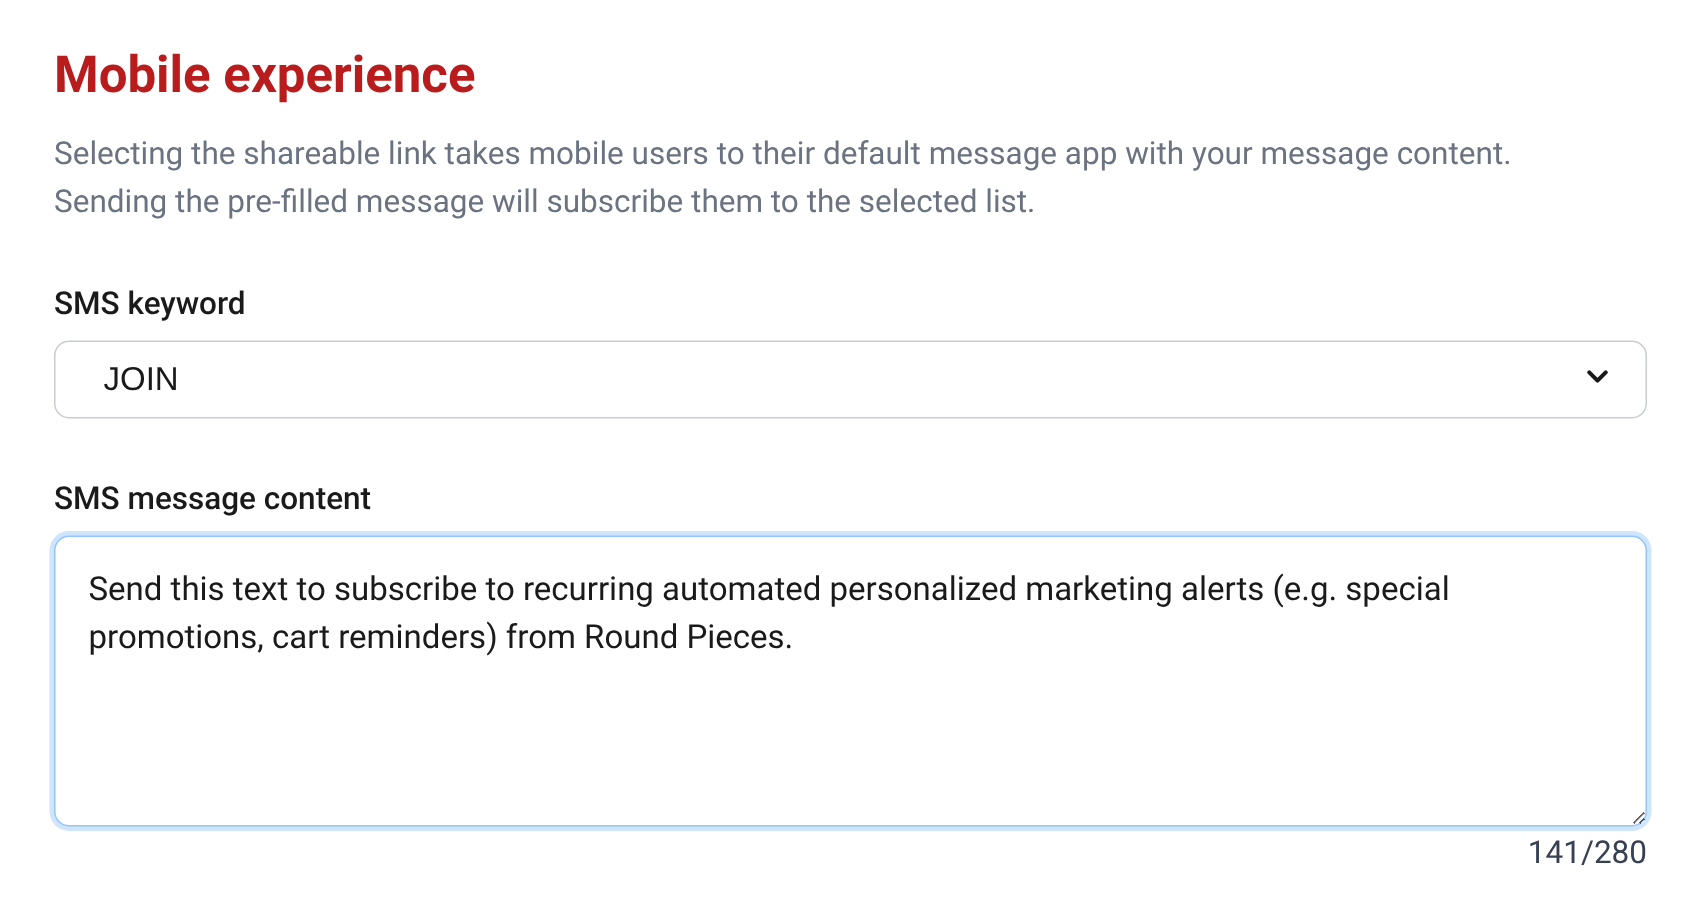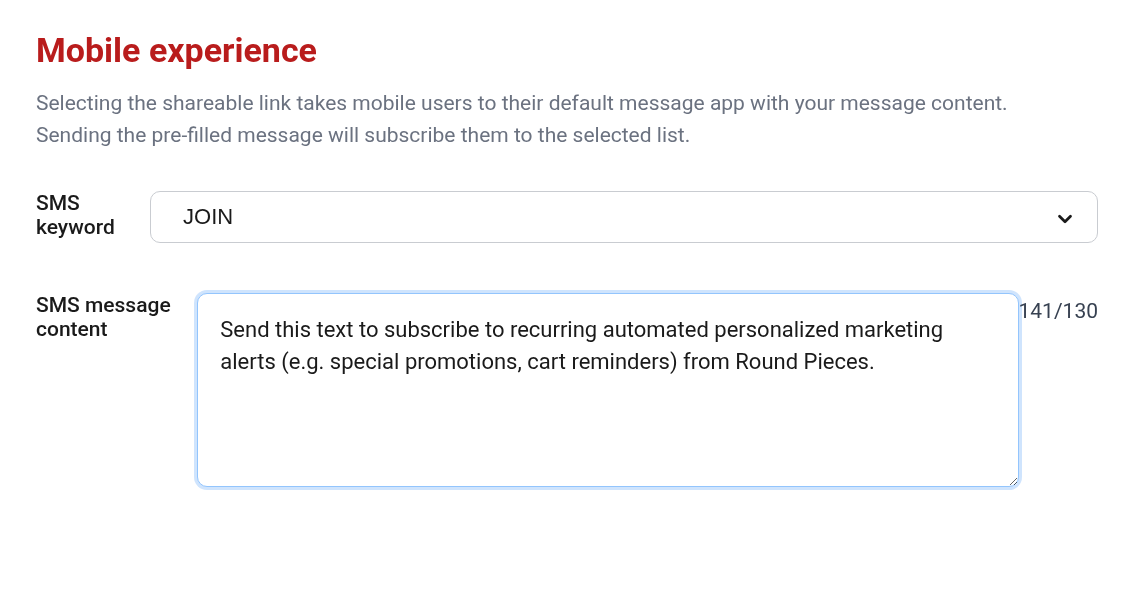--- a/index.html
+++ b/index.html
@@ -28,21 +28,21 @@
     max-width: 1040px;
   }
   .form-row {
     display: flex;
     gap: 32px;
     margin-bottom: 42px;
   }
   .form-col {
     flex: 1;
     display: flex;
-    flex-direction: row;
+    flex-direction: column;
   }
   .field-label {
     font-size: 21px;
     font-weight: 500;
     color: #1a1a1a;
     margin-bottom: 12px;
   }
   .select-wrapper {
     position: relative;
     width: 100%;
@@ -113,14 +113,14 @@
           </svg>
       </span>
     </div>
   </div>
 
 </div>
 
 <div class="form-col">
   <label class="field-label">SMS message content</label>
   <textarea class="textarea-control" style="">Send this text to subscribe to recurring automated personalized marketing alerts (e.g. special promotions, cart reminders) from Round Pieces.</textarea>
-  <div class="char-counter">141/130</div>
+  <div class="char-counter">141/280</div>
 </div>
 
 </body></html>

